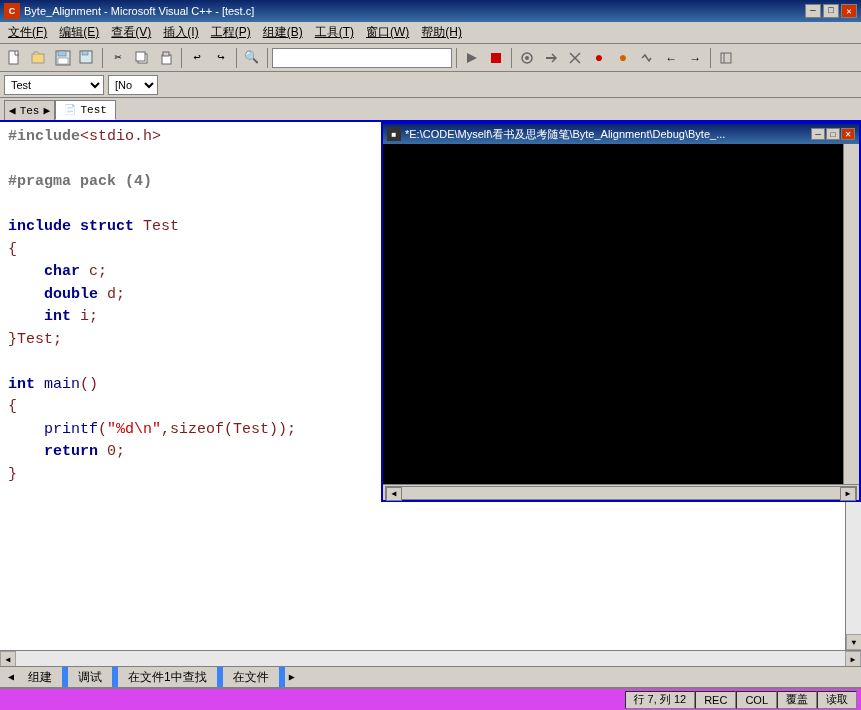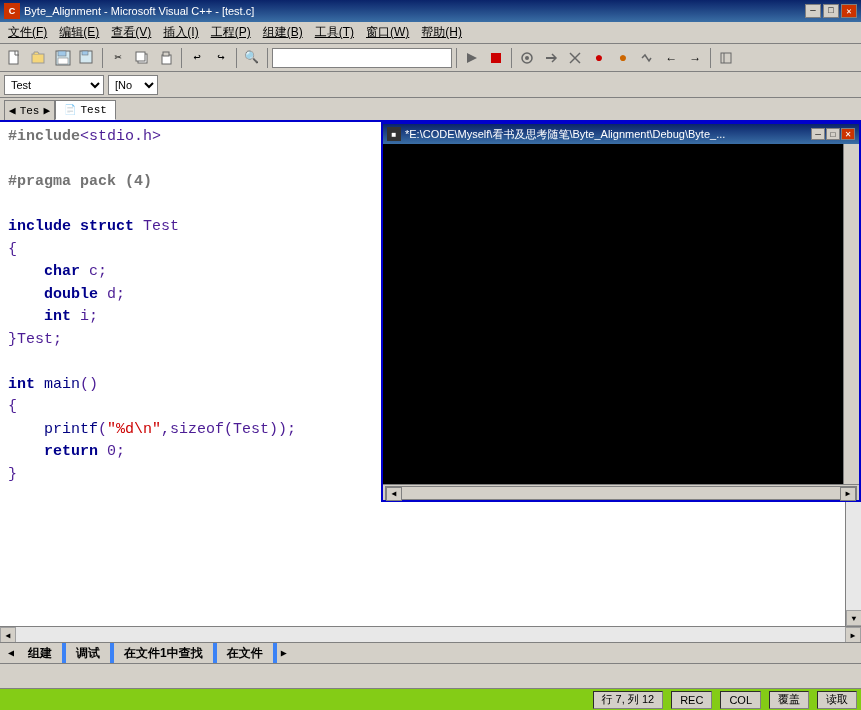--- a/index.html
+++ b/index.html
@@ -190,21 +190,21 @@
       font-family: 'Courier New', monospace;
       font-size: 15px;
       line-height: 1.5;
       white-space: pre;
     }
 
     
     .kw { color: #00008b; font-weight: bold; }
     .pp { color: #737373; font-weight: bold; }
     .str { color: #cc0000; }
-    .normal { color: #4c1d95; }
+    .normal { color: #7f1d1d; }
     .fn { color: #000080; }
 
     
     .console-window {
       position: absolute;
       top: 0;
       right: 0;
       width: 480px;
       height: 380px;
       border: 2px solid #0000cc;
@@ -299,44 +299,41 @@
       align-items: center;
       border-top: 1px solid #808080;
       border-bottom: 1px solid #808080;
       padding: 0 4px;
     }
     .bottom-tab {
       padding: 2px 10px;
       font-size: 12px;
       font-family: 'MS UI Gothic', 'SimHei', Arial, sans-serif;
       cursor: pointer;
-      border-right: 4px solid #3b82f6;
+      border-right: 6px solid #3b82f6;
       height: 100%;
       display: flex;
       align-items: center;
-      font-weight: bold;
     }
     .bottom-tab-arrow {
       padding: 2px 4px;
       font-size: 10px;
       cursor: pointer;
     }
 
     
     .status-bar {
       height: 22px;
-      background: #84cc16;
+      background: #d946ef;
       display: flex;
       align-items: center;
       border-top: 1px solid #808080;
       padding: 0 4px;
-      gap: 8px;
       font-size: 12px;
       font-family: Arial, sans-serif;
-      margin-top: 24px;
     }
     .status-item {
       padding: 0 8px;
       border: 1px inset #808080;
       height: 18px;
       display: flex;
       align-items: center;
       background: #d4d0c8;
       font-size: 11px;
     }

